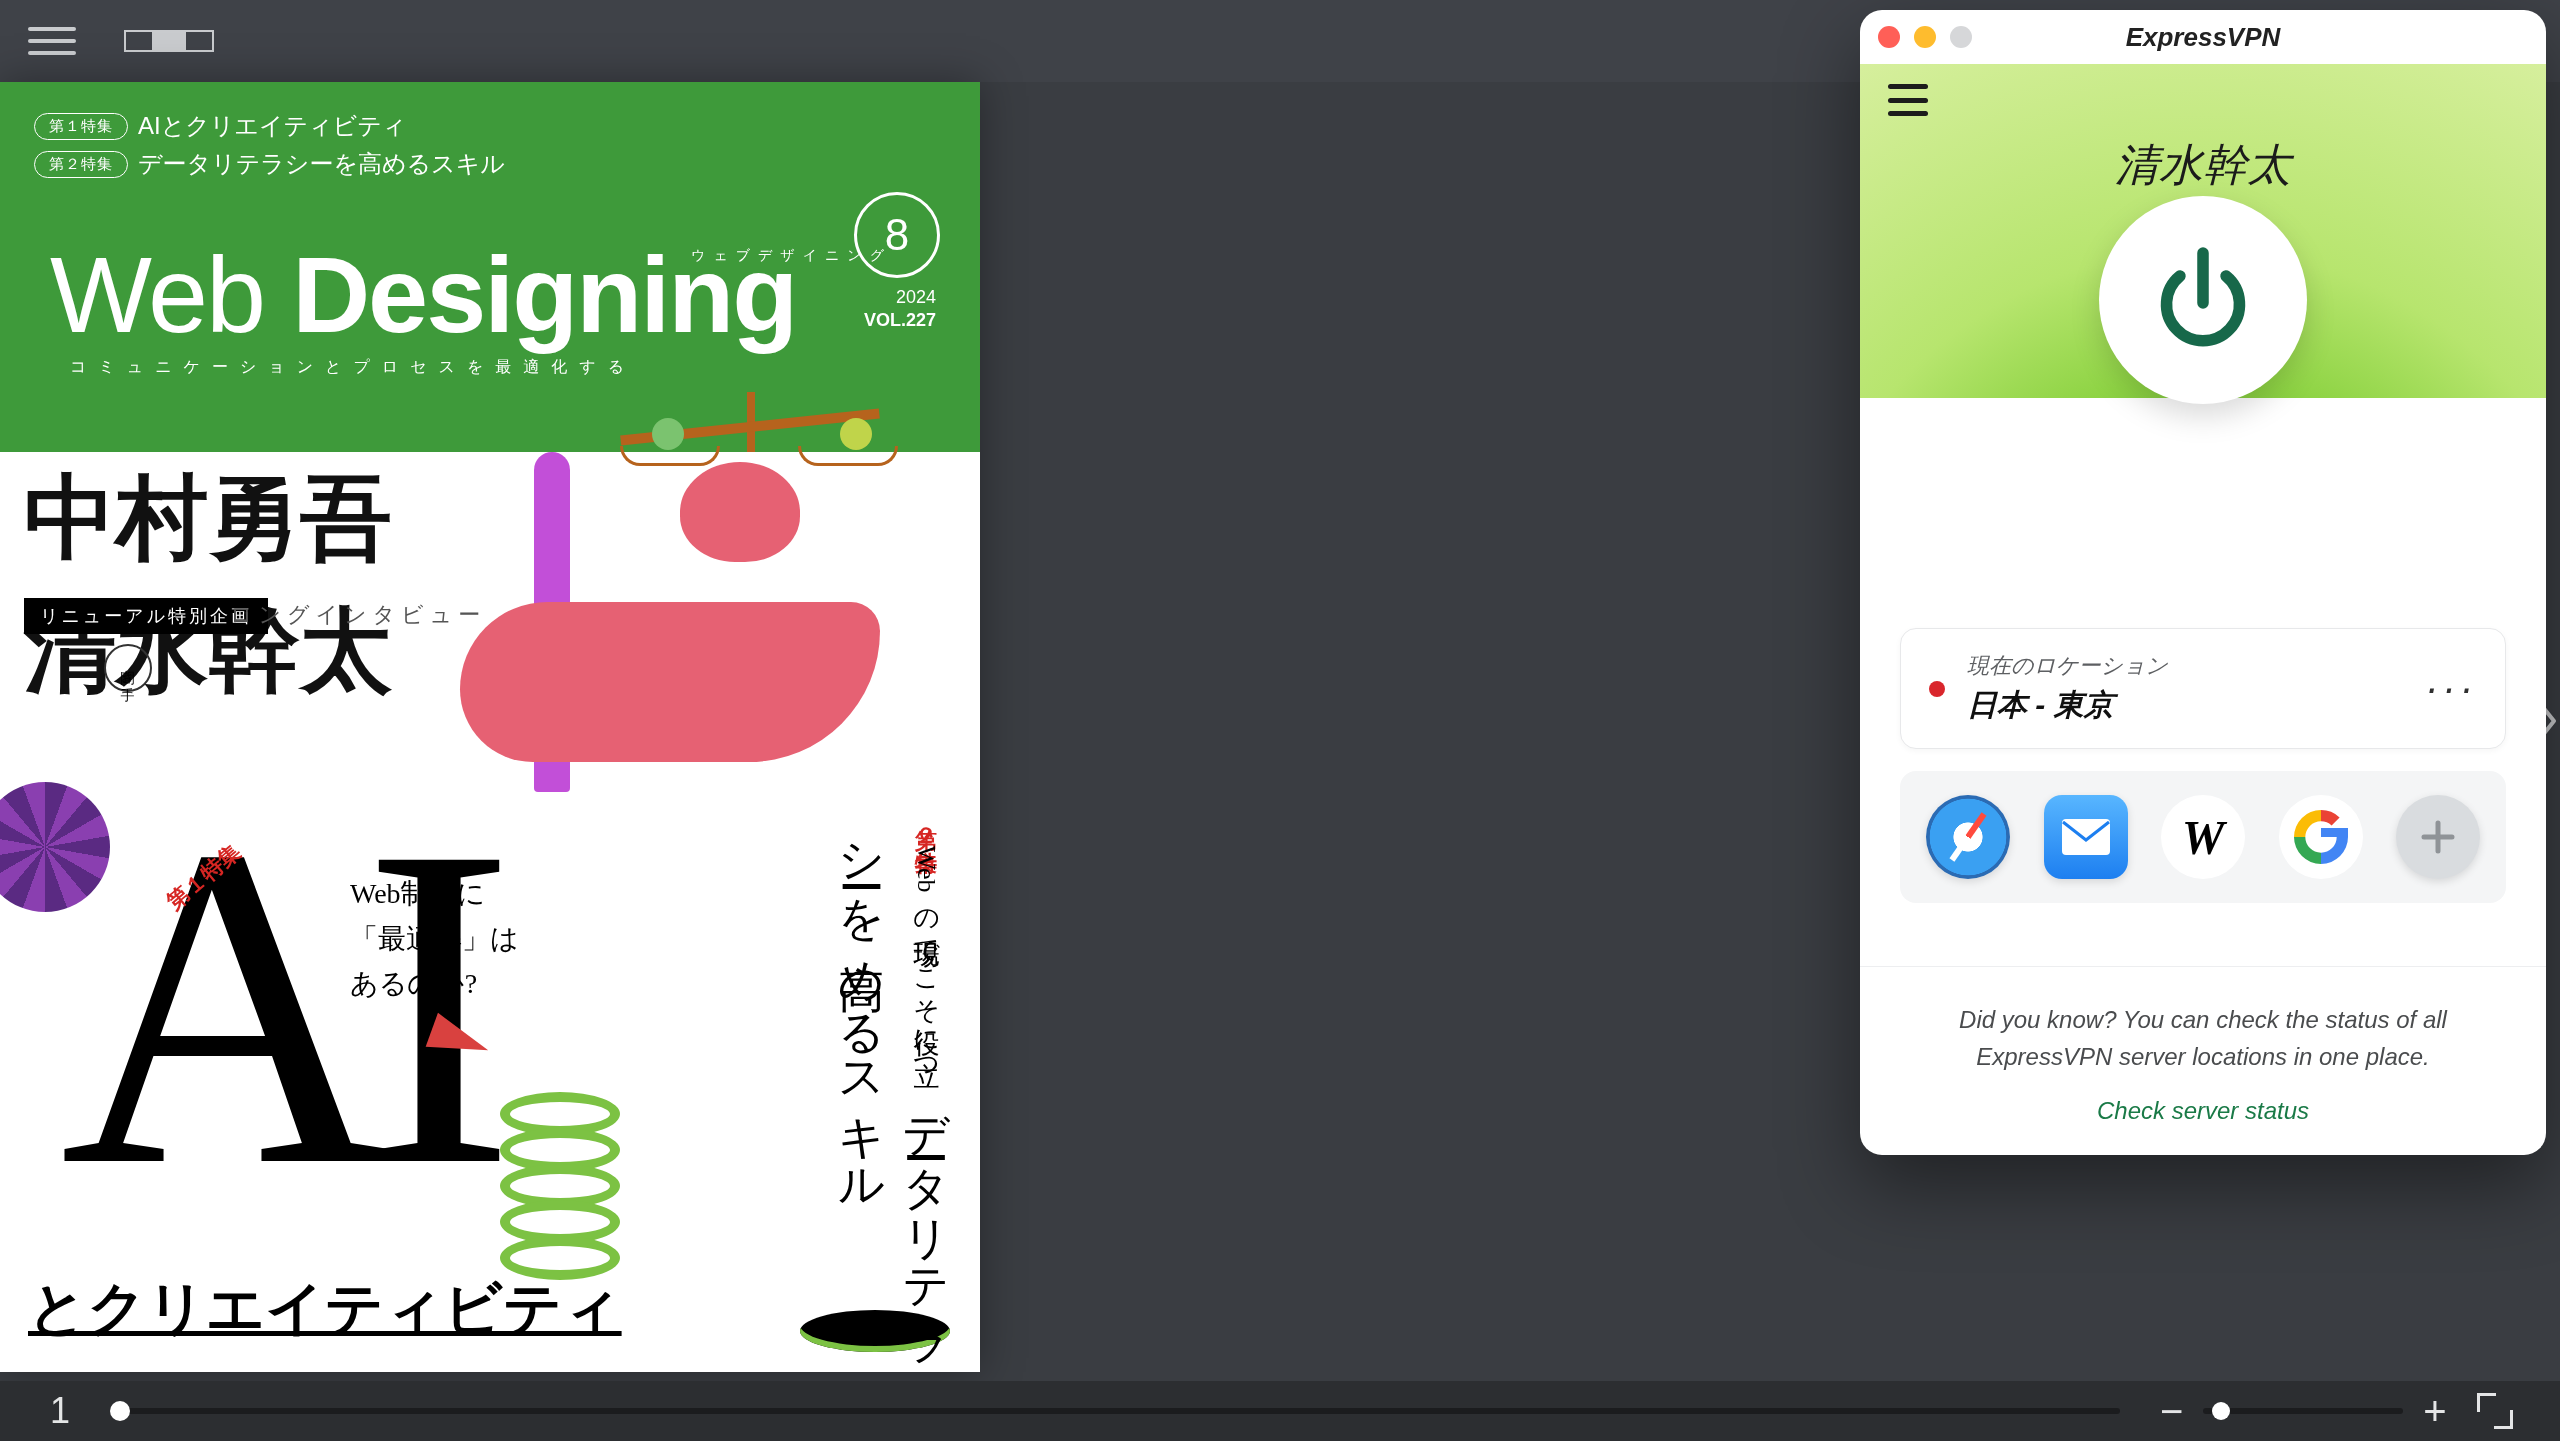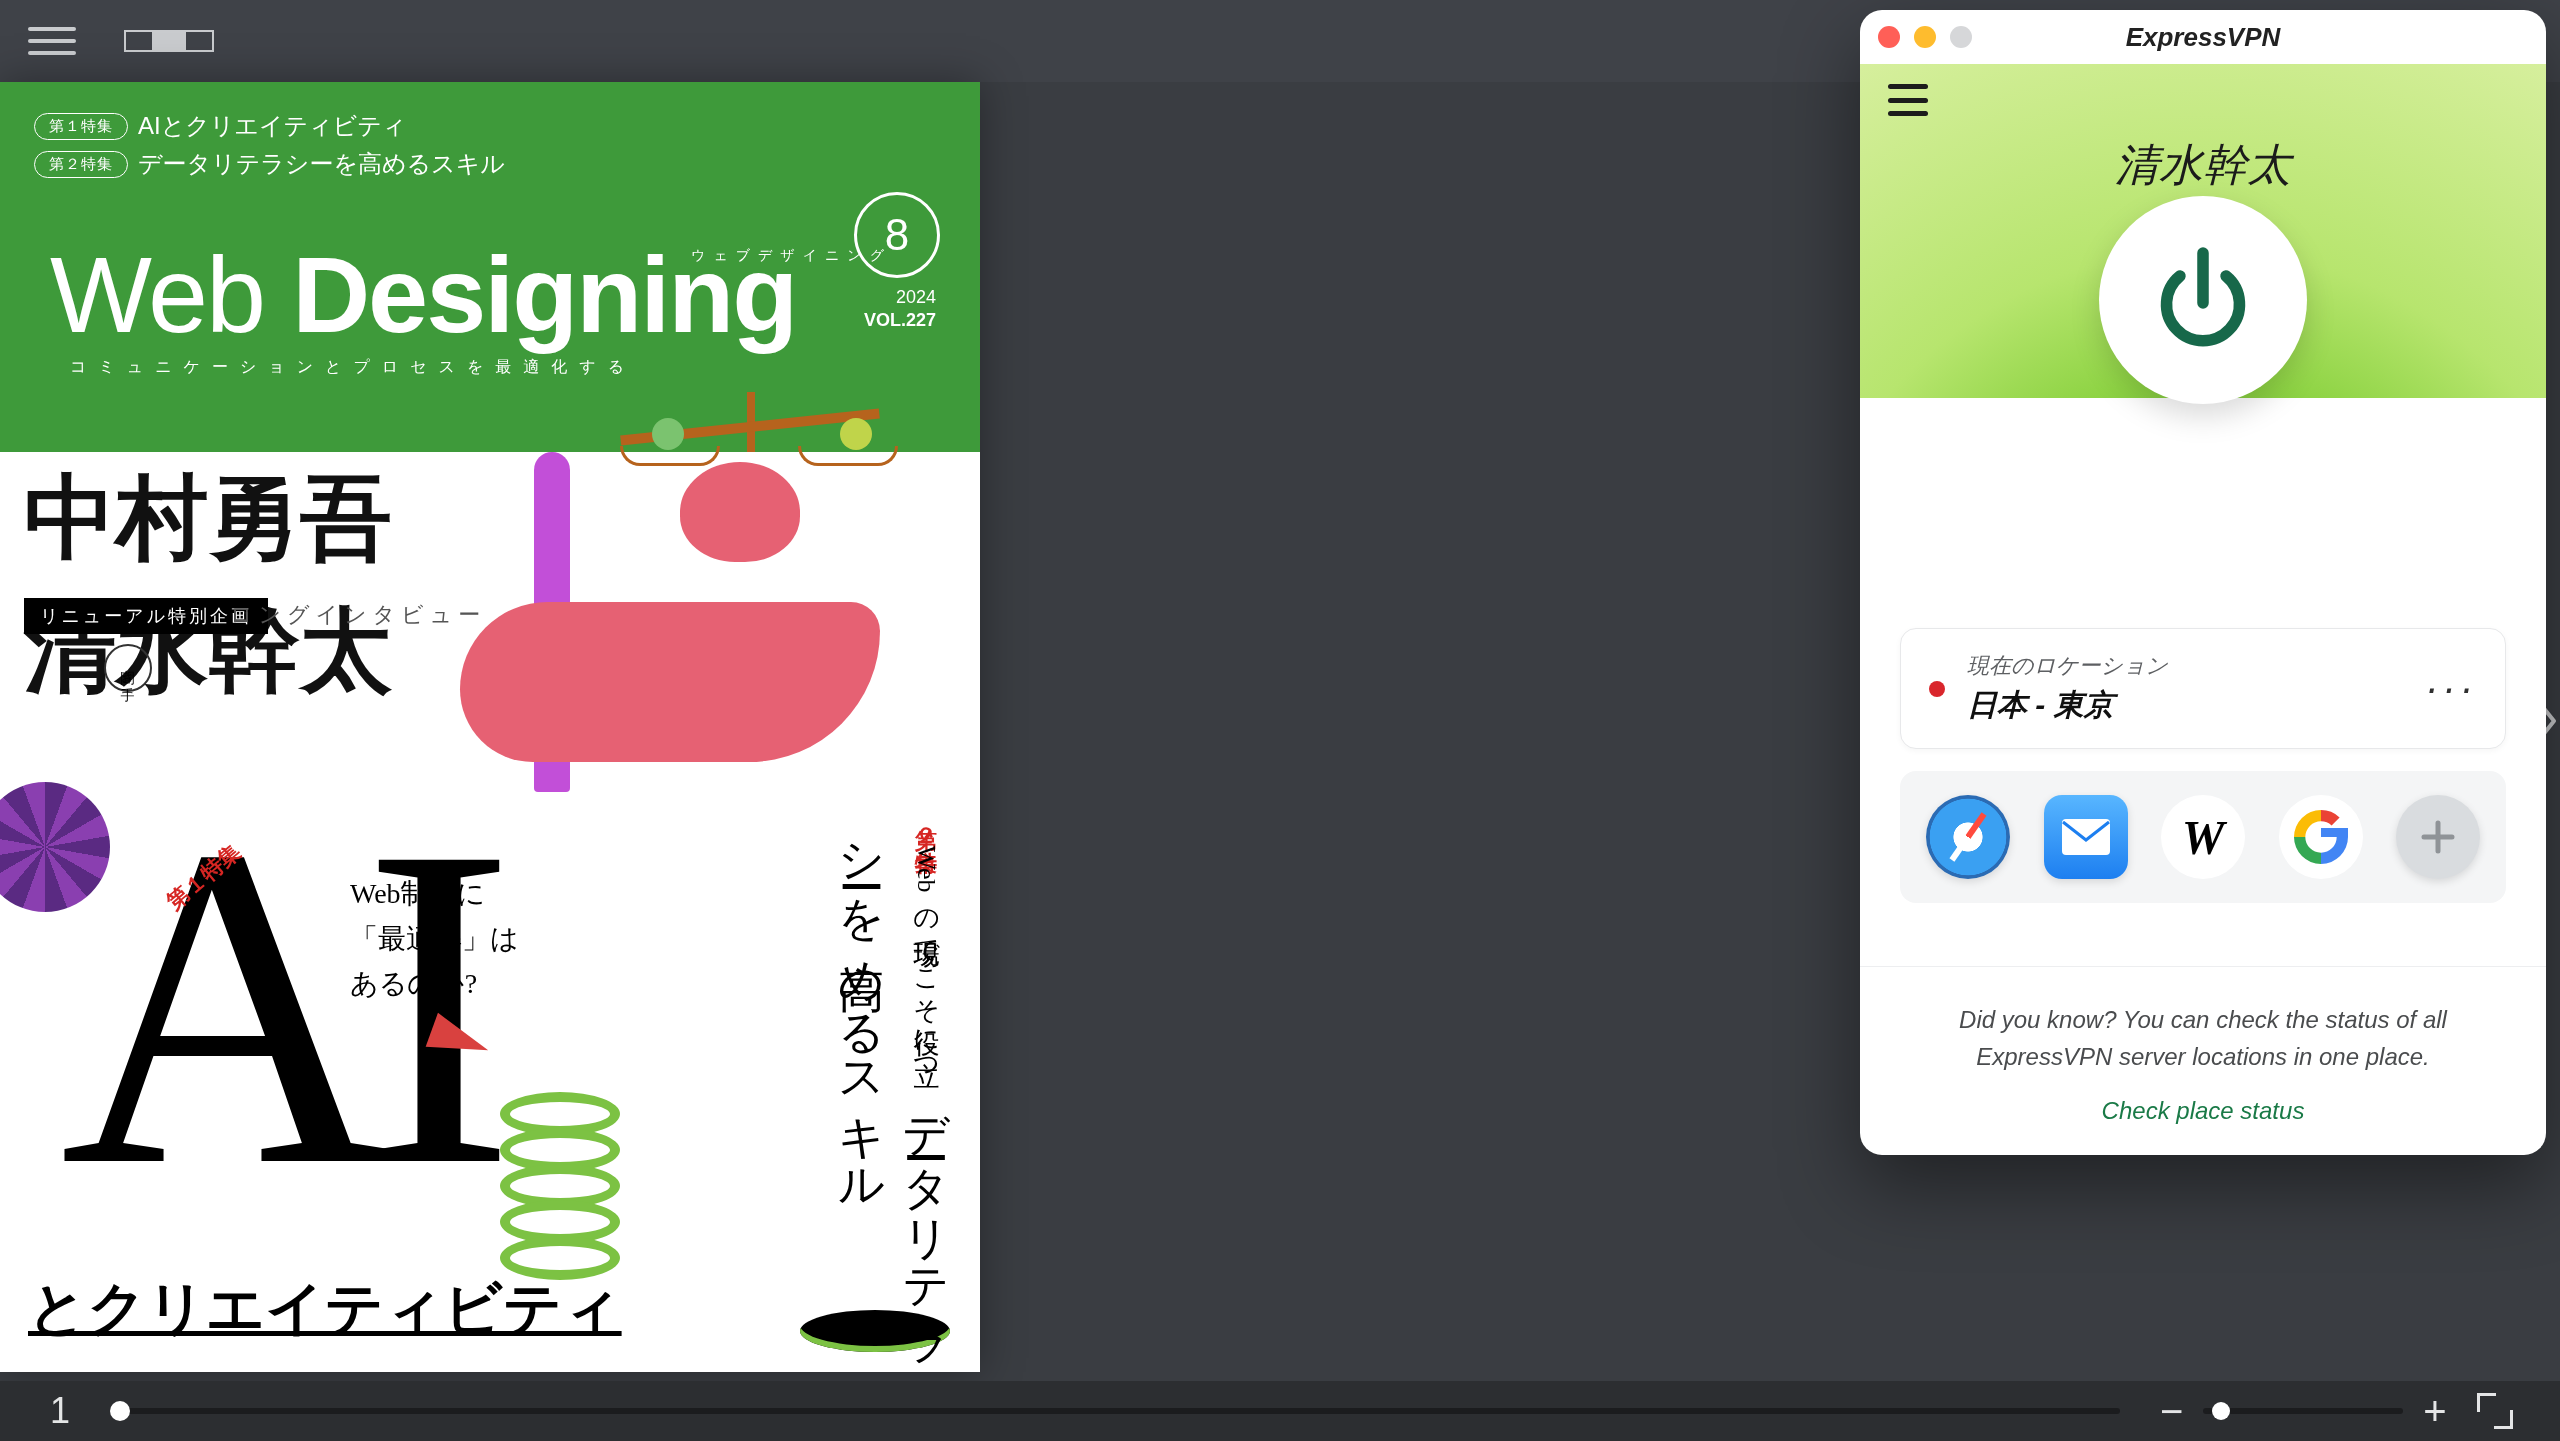--- a/index.html
+++ b/index.html
@@ -564,15 +564,15 @@
     </div>
     <div class="sc add">
       <svg viewBox="0 0 44 44">
           <path d="M22 8v28M8 22h28" stroke="#8f9397" stroke-width="5" stroke-linecap="round"></path>
         </svg>
     </div>
   </div>
 
   <div class="vpn-tip">
     <div class="tip-text">Did you know? You can check the status of all ExpressVPN server locations in one place.</div>
-    <div class="tip-link">Check place status</div>
+    <div class="tip-link">Check server status</div>
   </div>
 </div>
 
 </body></html>

